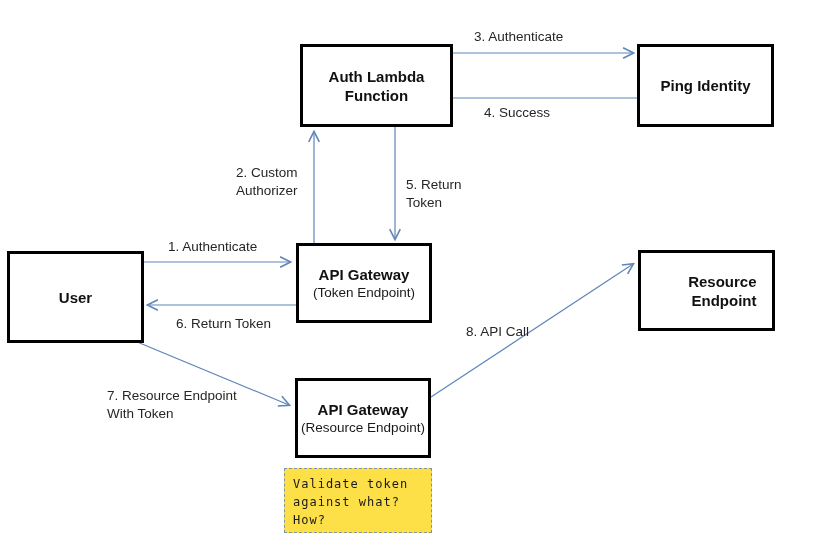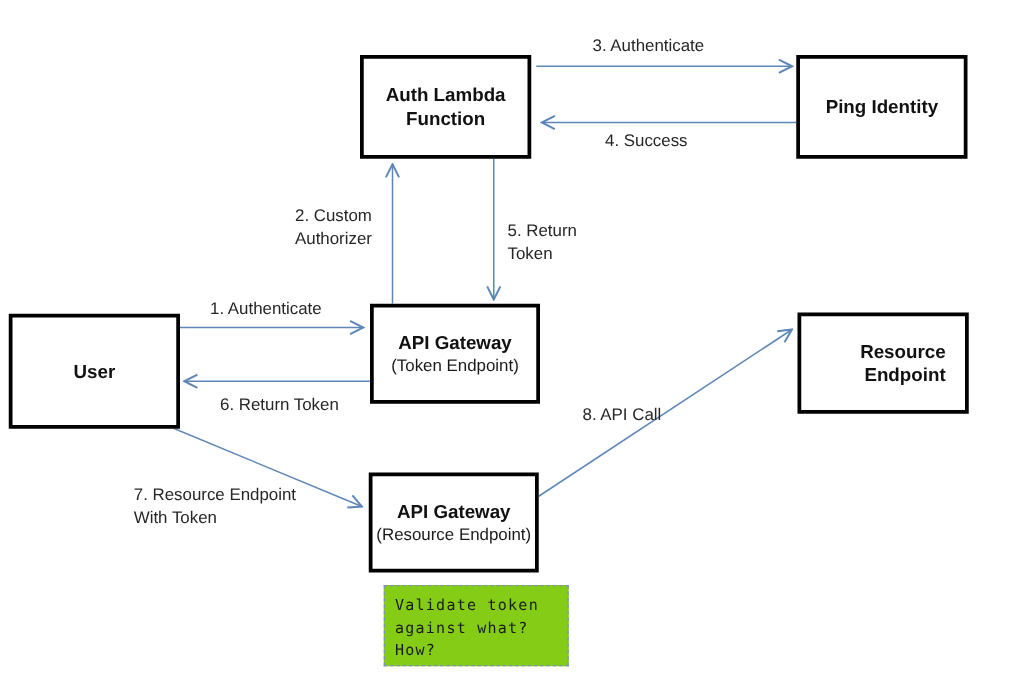--- a/index.html
+++ b/index.html
@@ -49,36 +49,36 @@
   }
   .edge-label {
     position: absolute;
     font-size: 13.5px;
     color: #262626;
     line-height: 18px;
     white-space: pre-line;
   }
   .note-box {
     position: absolute;
-    left: 307px; top: 468px;
+    left: 284px; top: 468px;
     width: 148px; height: 65px;
     border: 1px dashed #7d94ac;
-    background: #84cc16;
+    background: #fde047;
     padding: 6px 8px;
   }
   .note-text {
     font-family: "DejaVu Sans Mono", "Liberation Mono", monospace;
     font-size: 12px;
     letter-spacing: 1px;
     color: #1a1a1a;
     line-height: 18px;
     white-space: pre-line;
   }
   
-  #node-auth-lambda       { left: 288px; top: 44px;  width: 137px; height: 83px; }
+  #node-auth-lambda       { left: 300px; top: 44px;  width: 153px; height: 83px; }
   #node-ping-identity     { left: 637px; top: 44px;  width: 137px; height: 83px; }
   #node-user              { left: 7px;   top: 251px; width: 137px; height: 92px; }
   #node-api-gw-token      { left: 296px; top: 243px; width: 136px; height: 80px; }
   #node-resource-endpoint { left: 638px; top: 250px; width: 137px; height: 81px; }
   #node-api-gw-resource   { left: 295px; top: 378px; width: 136px; height: 80px; }
   .wrap-narrow { max-width: 100px; text-align: right; }
   .wrap-mid    { max-width: 112px; }
 </style>
 </head>
 <body>

